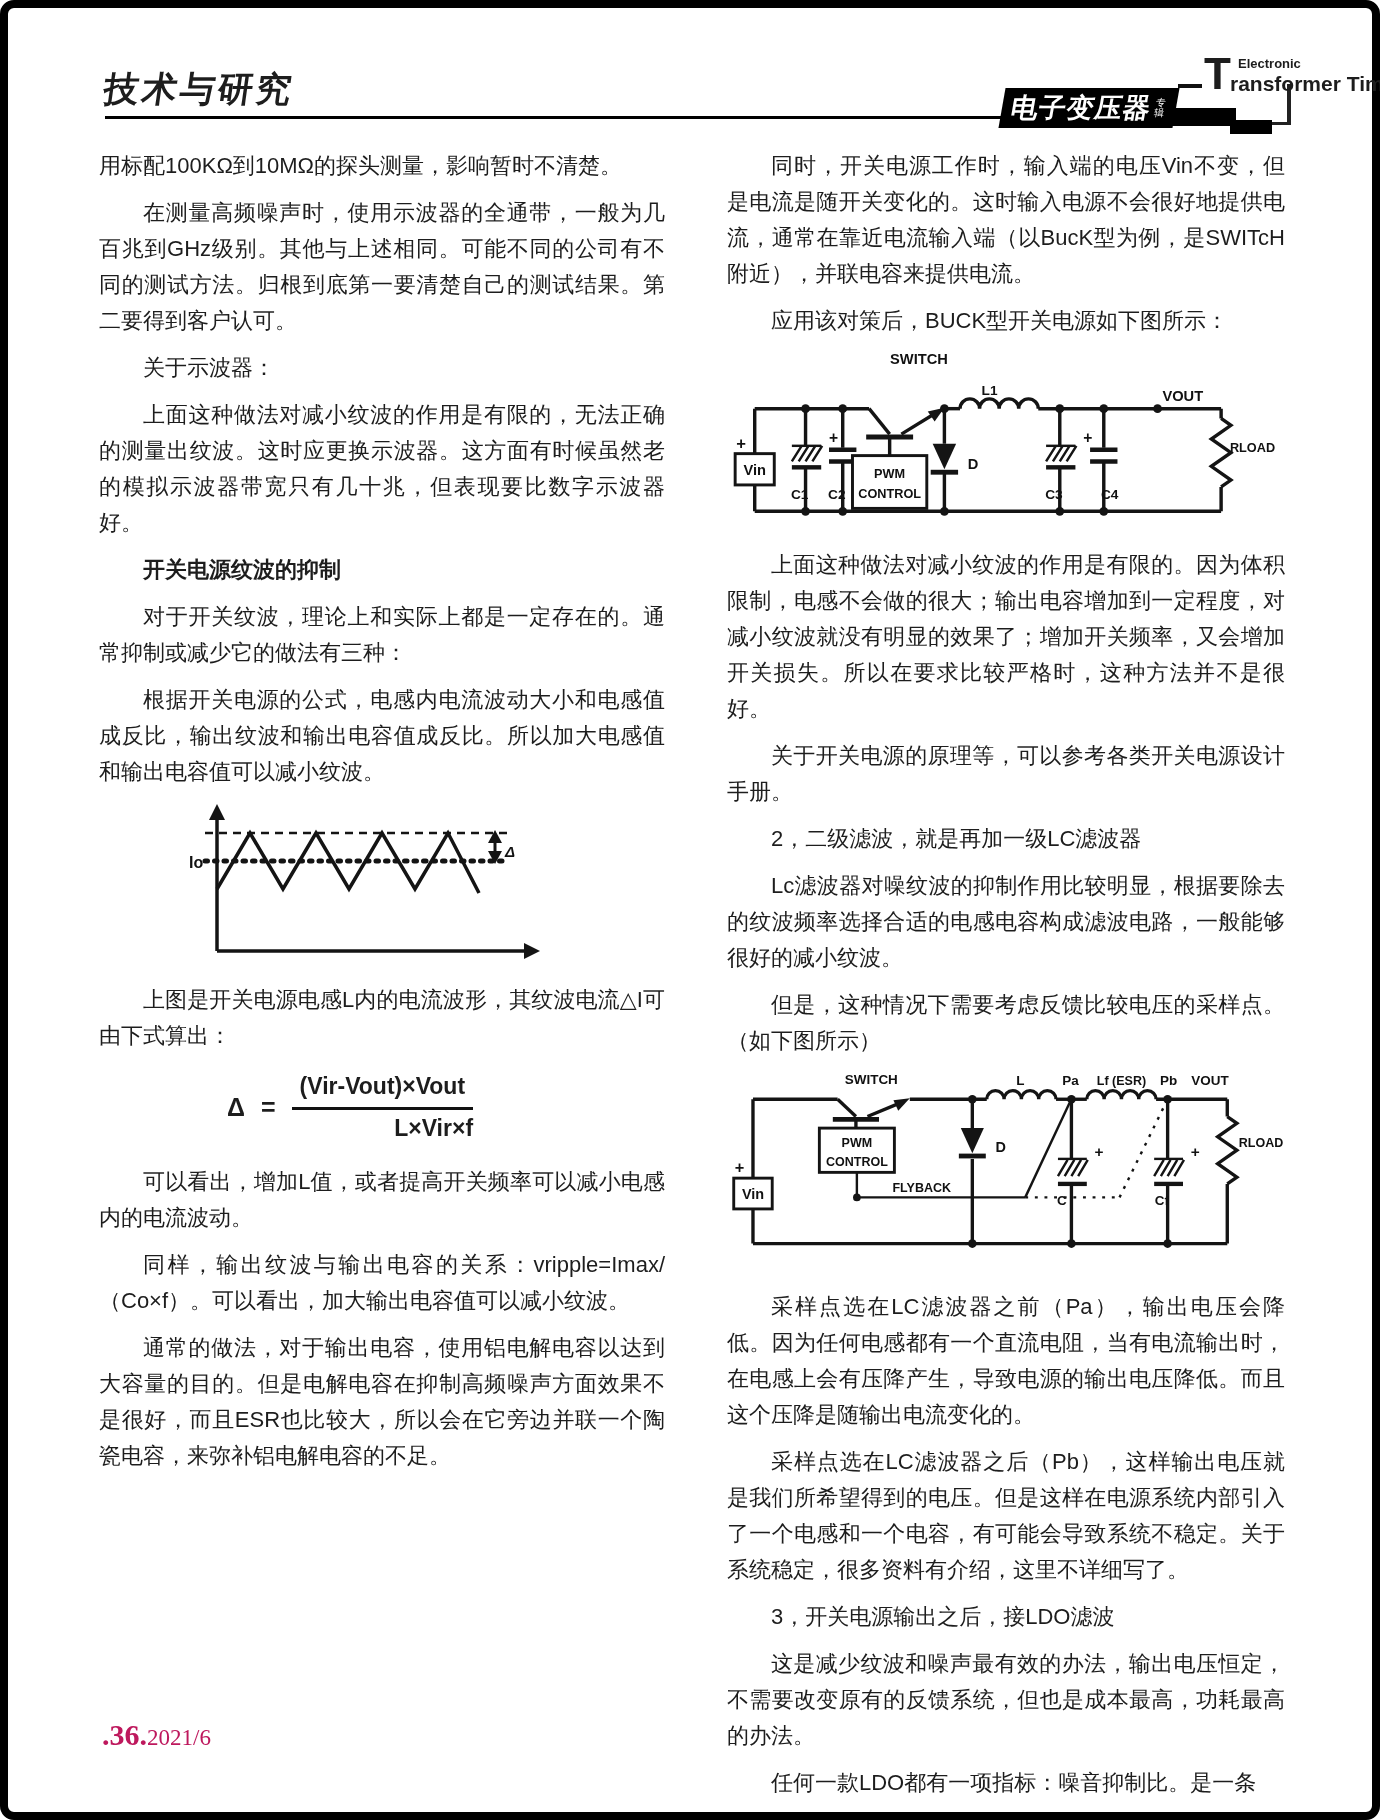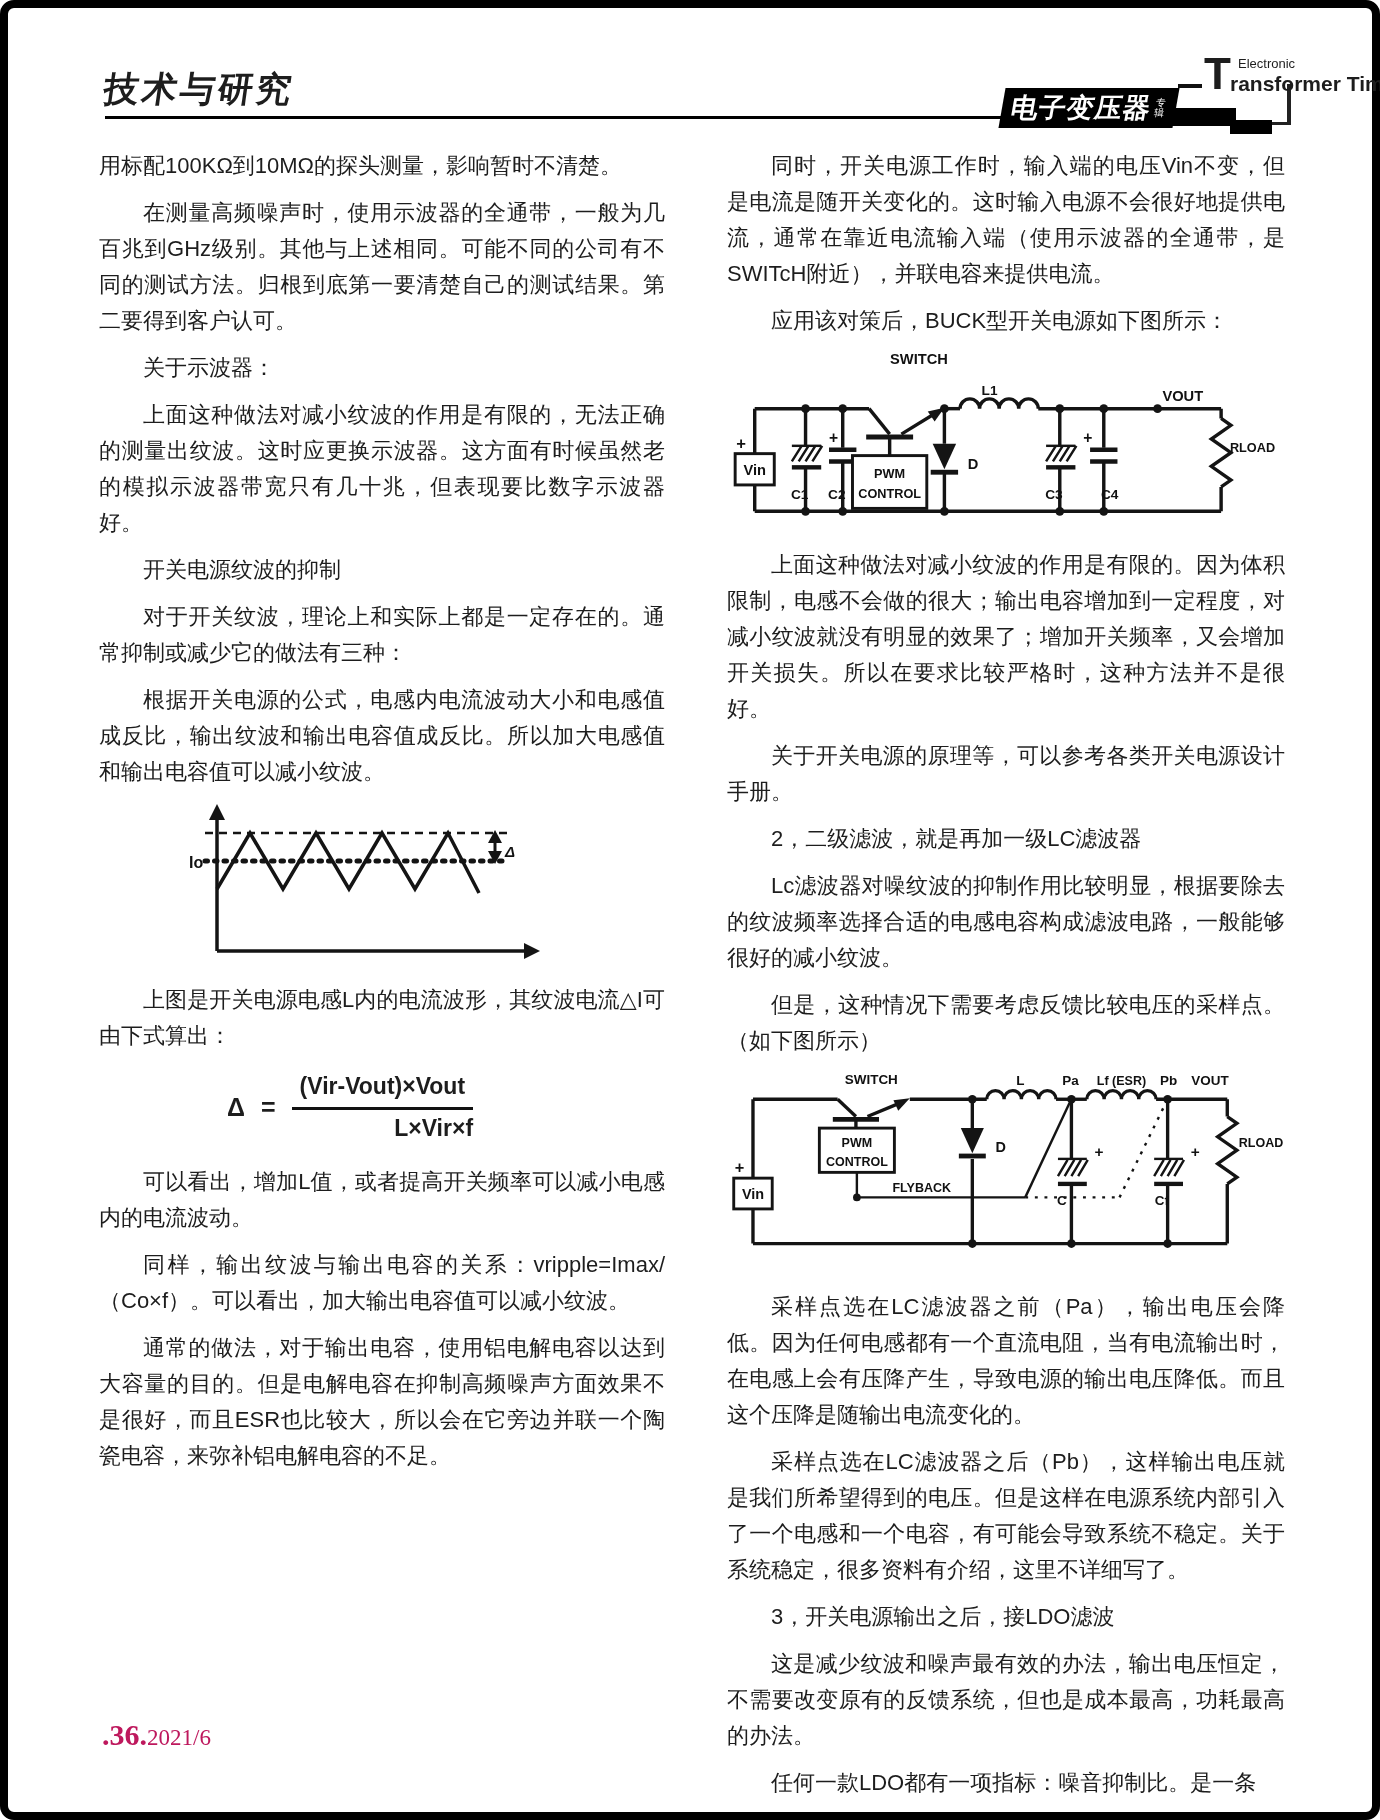--- a/index.html
+++ b/index.html
@@ -14,31 +14,31 @@
   .br-h{position:absolute;left:1085px;top:122px;width:206px;height:3px;background:#222;}
   .br-v{position:absolute;left:1287px;top:84px;width:4px;height:41px;background:#222;}
   .dash-l{position:absolute;left:1178px;top:84px;width:24px;height:4px;background:#111;}
   .badge{position:absolute;left:1002px;top:88px;width:174px;height:40px;background:#000;
          transform:skewX(-10deg);display:flex;align-items:center;justify-content:center;gap:4px;}
   .badge .cn{color:#fff;font-size:27px;font-weight:900;letter-spacing:1px;white-space:nowrap;}
   .badge .cn-small{color:#fff;font-size:10px;line-height:10px;width:12px;word-break:break-all;}
   .step1{position:absolute;left:1172px;top:108px;width:64px;height:18px;background:#000;}
   .step2{position:absolute;left:1230px;top:120px;width:42px;height:14px;background:#000;}
   .en-logo{position:absolute;left:1204px;top:52px;width:170px;}
-  .en-top{position:absolute;left:34px;top:4px;font-size:13px;font-weight:normal;letter-spacing:0;}
+  .en-top{position:absolute;left:34px;top:4px;font-size:13px;font-weight:bold;letter-spacing:0;}
   .en-T{position:absolute;left:0;top:0;font-size:44px;font-weight:900;line-height:44px;}
   .en-main{position:absolute;left:26px;top:20px;font-size:21px;font-weight:800;white-space:nowrap;letter-spacing:0;}
 
   
   .col{position:absolute;top:148px;font-size:22px;line-height:36px;text-align:justify;}
   .col-left{left:99px;width:566px;}
   .col-right{left:727px;width:558px;}
   .col p{margin:0 0 11px 0;}
   .indent{text-indent:2em;}
-  .head{font-weight:normal;}
+  .head{font-weight:bold;}
 
   
   .fig-wave{margin:6px 0 10px 58px;}
   
   .formula{display:flex;align-items:center;gap:16px;margin:14px 0 18px 128px;font-weight:bold;}
   .formula .lhs,.formula .eq{font-size:25px;}
   .frac{display:inline-block;text-align:center;font-size:23px;}
   .frac .num{padding:0 8px 3px 8px;border-bottom:3px solid #111;}
   .frac .den{padding-top:0;text-align:right;}
 
@@ -115,21 +115,21 @@
         <span class="den" style="display:block">L×Vir×f</span>
       </span>
     </div>
 
     <p class="indent">可以看出，增加L值，或者提高开关频率可以减小电感内的电流波动。</p>
     <p class="indent">同样，输出纹波与输出电容的关系：vripple=Imax/（Co×f）。可以看出，加大输出电容值可以减小纹波。</p>
     <p class="indent">通常的做法，对于输出电容，使用铝电解电容以达到大容量的目的。但是电解电容在抑制高频噪声方面效果不是很好，而且ESR也比较大，所以会在它旁边并联一个陶瓷电容，来弥补铝电解电容的不足。</p>
   </div>
 
   <div class="col col-right">
-    <p class="indent">同时，开关电源工作时，输入端的电压Vin不变，但是电流是随开关变化的。这时输入电源不会很好地提供电流，通常在靠近电流输入端（使用示波器的全通带，是SWITcH附近），并联电容来提供电流。</p>
+    <p class="indent">同时，开关电源工作时，输入端的电压Vin不变，但是电流是随开关变化的。这时输入电源不会很好地提供电流，通常在靠近电流输入端（以BucK型为例，是SWITcH附近），并联电容来提供电流。</p>
     <p class="indent">应用该对策后，BUCK型开关电源如下图所示：</p>
 
     <div class="fig-circuit">
       <svg width="558" height="176" viewBox="0 0 570 180">
         <text x="196" y="14" font-size="15" text-anchor="middle">SWITCH</text>
 
         <path class="wire" d="M28,60 H145"></path>
         <path class="wire" d="M222,60 H238"></path>
         <path class="wire" d="M318,60 H505"></path>
         <path class="wire" d="M28,165 H505"></path>

